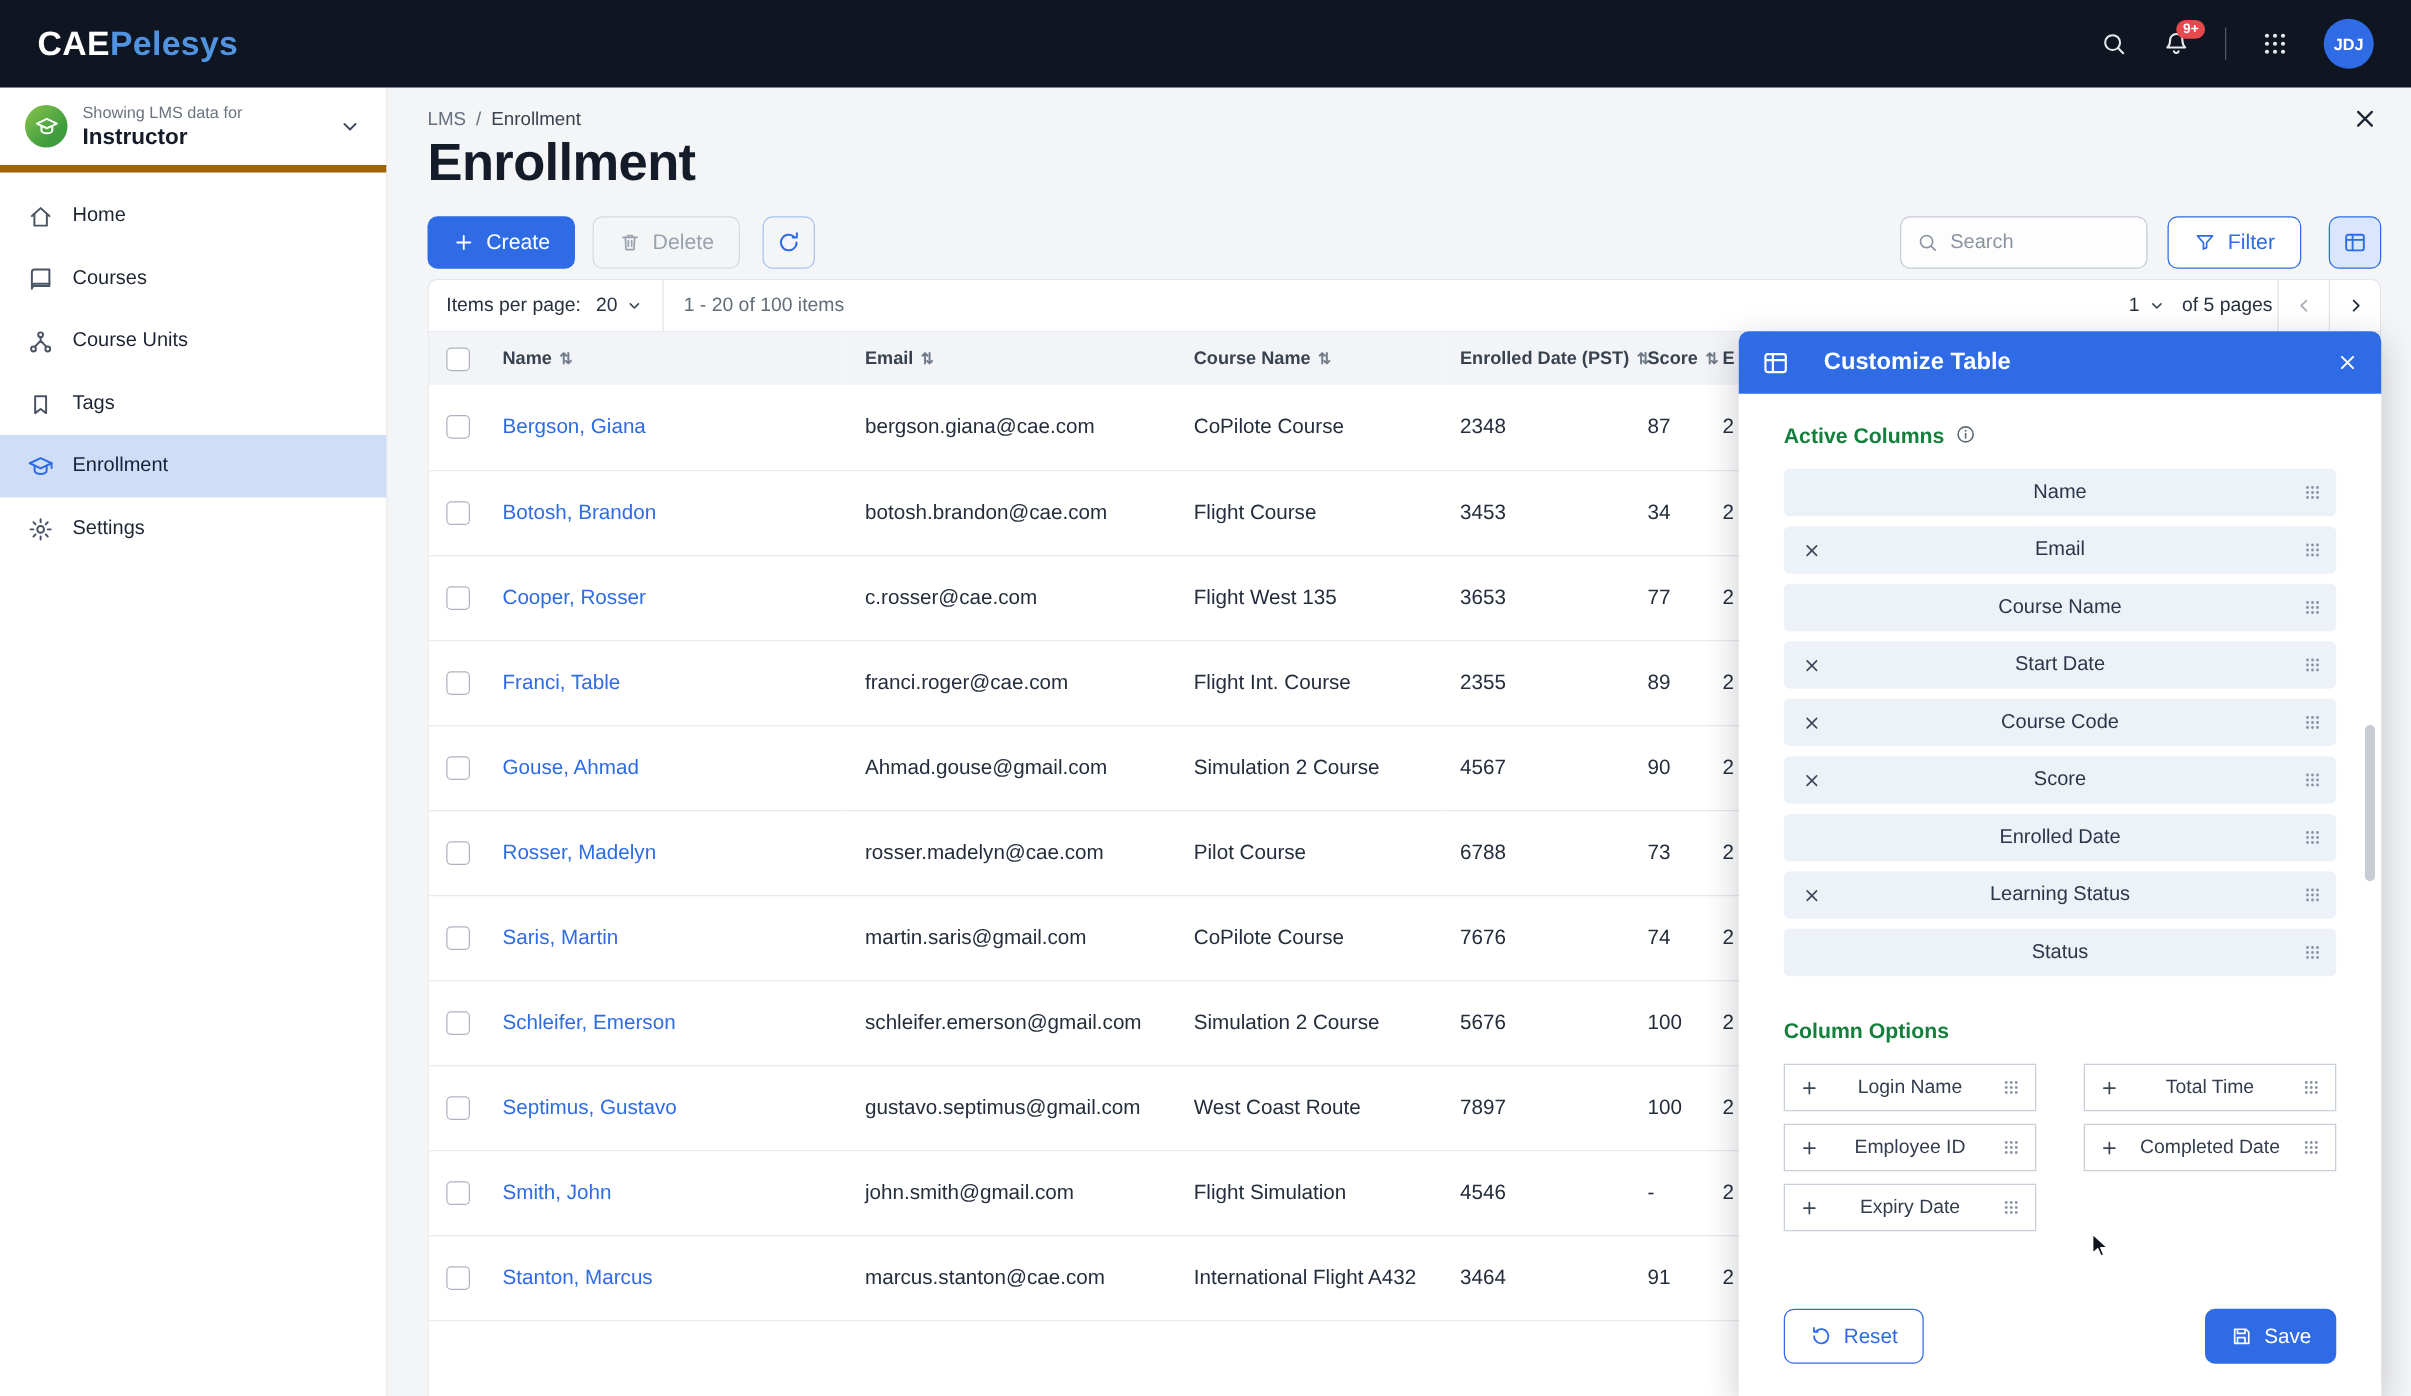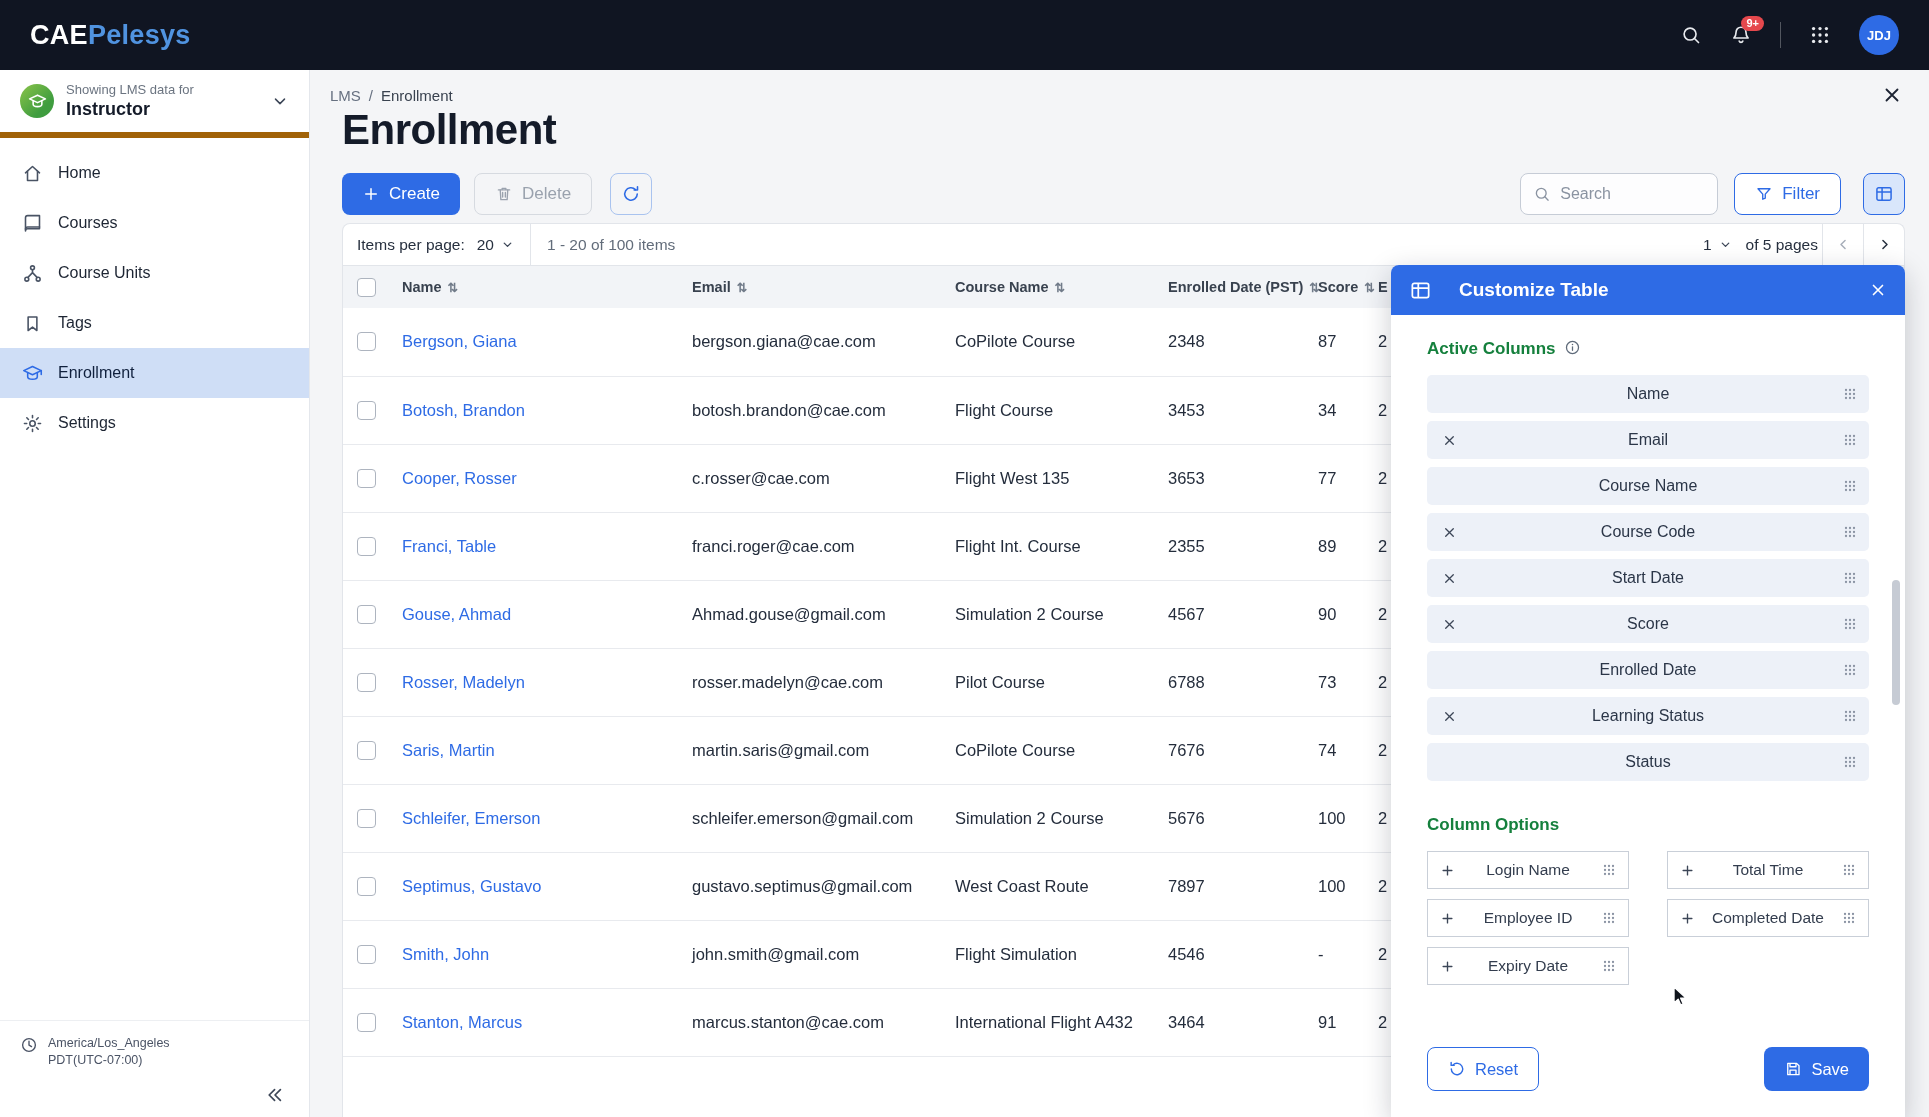--- a/index.html
+++ b/index.html
@@ -37,21 +37,21 @@
   .sidebar-bottom { margin-top:auto; border-top:1px solid #edeff2; padding:14px 20px 4px; }
   .tz-row { display:flex; gap:10px; align-items:flex-start; color:#4a5365; }
   .tz-row svg { width:18px; height:18px; margin-top:1px; }
   .tz1,.tz2 { font-size:12.5px; line-height:1.35; color:#4a5365; }
   .collapse-row { display:flex; justify-content:flex-end; padding:16px 4px 8px; }
   .collapse-btn { color:#3c4657; display:flex; }
   .collapse-btn svg { width:20px; height:20px; }
 
   
   .main { position:absolute; top:70px; left:310px; right:0; bottom:0; background:#f4f5f7; overflow:hidden; }
-  .breadcrumb-row { position:absolute; top:14px; left:20px; right:26px; display:flex; align-items:center; gap:8px; font-size:15px; color:#667080; }
+  .breadcrumb-row { position:absolute; top:14px; left:32px; right:26px; display:flex; align-items:center; gap:8px; font-size:15px; color:#667080; }
   .crumb { cursor:pointer; }
   .crumb.current { color:#39424f; }
   .page-close { margin-left:auto; color:#1d2433; display:flex; }
   .page-close svg { width:22px; height:22px; }
   .page-title { position:absolute; top:36px; left:32px; font-size:42px; font-weight:600; color:#141b29; letter-spacing:-.5px; }
 
   .toolbar { position:absolute; top:102px; left:32px; right:24px; height:44px; display:flex; align-items:center; }
   .btn { display:inline-flex; align-items:center; gap:9px; height:42px; border-radius:8px; font-size:17px; font-weight:500; padding:0 20px; }
   .btn svg { width:18px; height:18px; }
   .btn-primary { background:#2e6be5; color:#fff; }
@@ -234,40 +234,20 @@
         <div class="nav-item">
     <span class="nav-icon">
             <svg viewBox="0 0 24 24" fill="none" stroke="currentColor" stroke-width="1.8" stroke-linecap="round" stroke-linejoin="round">
               <circle cx="12" cy="12" r="3.1"></circle>
               <path d="M12 2.8v2.6M12 18.6v2.6M2.8 12h2.6M18.6 12h2.6M5.5 5.5l1.9 1.9M16.6 16.6l1.9 1.9M18.5 5.5l-1.9 1.9M7.4 16.6l-1.9 1.9"></path>
             </svg>
           </span>
     <span class="nav-label">Settings</span>
   </div>
       </nav>
-    <div class="sidebar-bottom">
-      <div class="tz-row">
-        <svg viewBox="0 0 24 24" fill="none" stroke="#4a5365" stroke-width="1.8" stroke-linecap="round">
-            <circle cx="12" cy="12" r="8.5"></circle>
-            <path d="M12 7v5.2l3.4 2"></path>
-          </svg>
-        <div>
-          <div class="tz1">America/Los_Angeles</div>
-          <div class="tz2">PDT(UTC-07:00)</div>
-        </div>
-      </div>
-      <div class="collapse-row">
-        <button class="collapse-btn">
-          <svg viewBox="0 0 24 24" fill="none" stroke="currentColor" stroke-width="2" stroke-linecap="round" stroke-linejoin="round">
-              <path d="M11.5 5.5 5 12l6.5 6.5"></path>
-              <path d="M18.5 5.5 12 12l6.5 6.5"></path>
-            </svg>
-        </button>
-      </div>
-    </div>
   </aside>
 
   <main class="main">
     <div class="breadcrumb-row">
       <span class="crumb">LMS</span>
       <span class="crumb-sep">/</span>
       <span class="crumb current">Enrollment</span>
       <button class="page-close">
         <svg viewBox="0 0 24 24" fill="none" stroke="currentColor" stroke-width="2" stroke-linecap="round">
             <path d="M6 6l12 12M18 6 6 18"></path>
@@ -583,42 +563,42 @@
                   <circle cx="18" cy="18" r="1.7"></circle>
                 </svg>
     </span>
   </div>
             <div class="pill">
     <span class="pill-x">
       <svg viewBox="0 0 24 24" fill="none" stroke="currentColor" stroke-width="2.4" stroke-linecap="round">
                   <path d="M5 5l14 14M19 5 5 19"></path>
                 </svg>
     </span>
-    <span class="pill-label">Course Code</span>
+    <span class="pill-label">Start Date</span>
     <span class="drag-handle">
       <svg viewBox="0 0 24 24" fill="currentColor">
                   <circle cx="6" cy="6" r="1.7"></circle>
                   <circle cx="12" cy="6" r="1.7"></circle>
                   <circle cx="18" cy="6" r="1.7"></circle>
                   <circle cx="6" cy="12" r="1.7"></circle>
                   <circle cx="12" cy="12" r="1.7"></circle>
                   <circle cx="18" cy="12" r="1.7"></circle>
                   <circle cx="6" cy="18" r="1.7"></circle>
                   <circle cx="12" cy="18" r="1.7"></circle>
                   <circle cx="18" cy="18" r="1.7"></circle>
                 </svg>
     </span>
   </div>
             <div class="pill">
     <span class="pill-x">
       <svg viewBox="0 0 24 24" fill="none" stroke="currentColor" stroke-width="2.4" stroke-linecap="round">
                   <path d="M5 5l14 14M19 5 5 19"></path>
                 </svg>
     </span>
-    <span class="pill-label">Start Date</span>
+    <span class="pill-label">Course Code</span>
     <span class="drag-handle">
       <svg viewBox="0 0 24 24" fill="currentColor">
                   <circle cx="6" cy="6" r="1.7"></circle>
                   <circle cx="12" cy="6" r="1.7"></circle>
                   <circle cx="18" cy="6" r="1.7"></circle>
                   <circle cx="6" cy="12" r="1.7"></circle>
                   <circle cx="12" cy="12" r="1.7"></circle>
                   <circle cx="18" cy="12" r="1.7"></circle>
                   <circle cx="6" cy="18" r="1.7"></circle>
                   <circle cx="12" cy="18" r="1.7"></circle>

